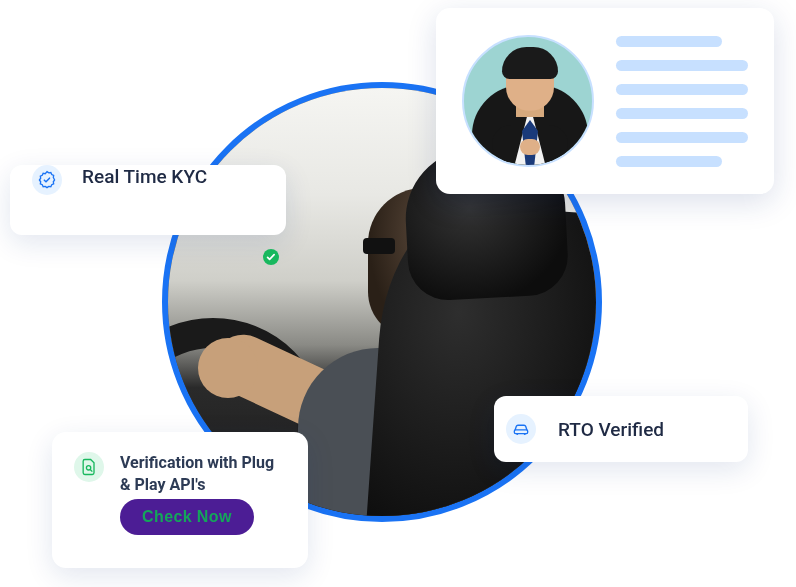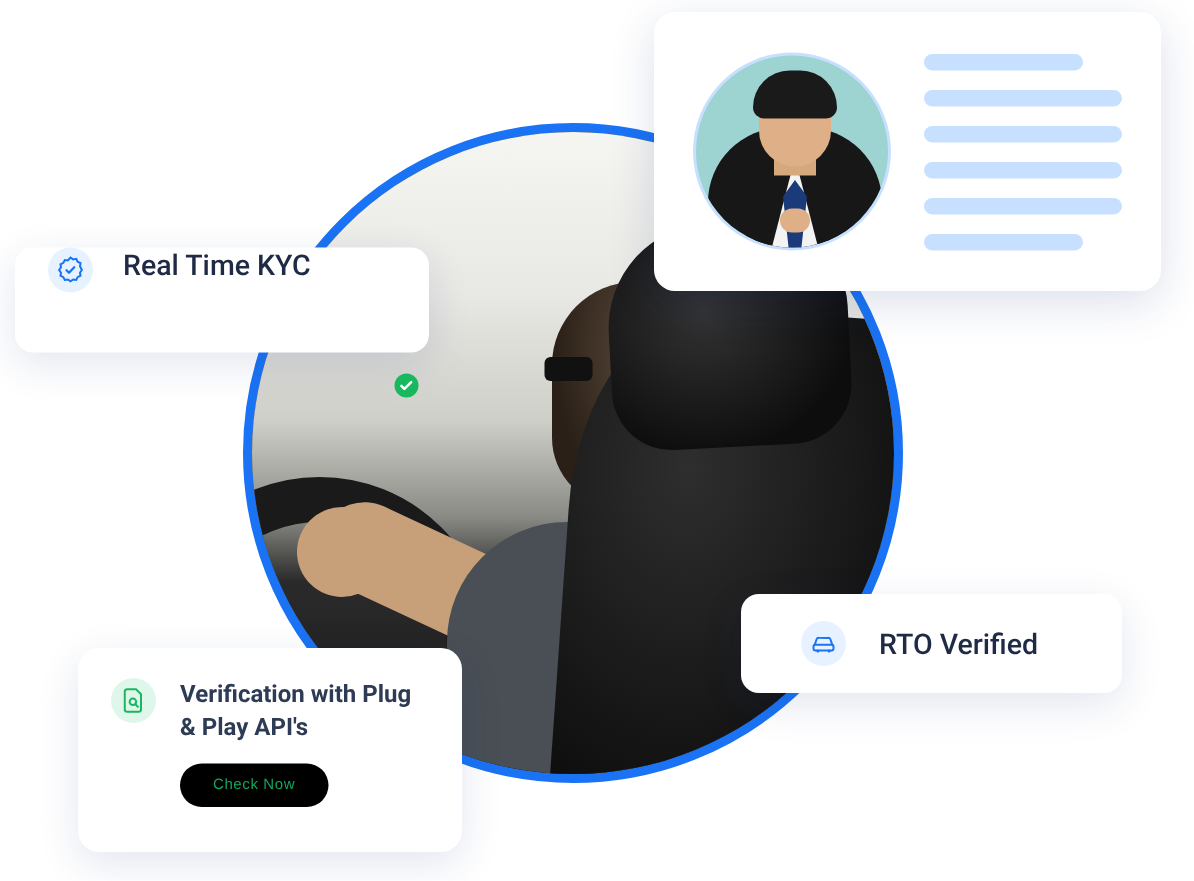--- a/index.html
+++ b/index.html
@@ -270,21 +270,21 @@
     right: 48px;
     top: 396px;
     width: 254px;
     height: 66px;
     background: #fff;
     border-radius: 12px;
     box-shadow: 0 8px 28px rgba(20, 50, 120, 0.12);
     display: flex;
     align-items: center;
     gap: 22px;
-    padding: 0 40px;
+    padding: 0 12px;
   }
   .rto-card .label {
     font-size: 19px;
     font-weight: 500;
     color: #1f2a44;
   }
 
   
   .api-card {
     position: absolute;
@@ -295,37 +295,37 @@
     background: #fff;
     border-radius: 14px;
     box-shadow: 0 8px 28px rgba(20, 50, 120, 0.12);
     padding: 20px 22px;
     display: flex;
     gap: 16px;
   }
   .api-card .content {
     display: flex;
     flex-direction: column;
-    gap: 14px;
+    gap: 4px;
   }
   .api-card .title {
     font-size: 16px;
     font-weight: 700;
     color: #2d3b55;
     line-height: 1.35;
   }
   .check-btn {
     align-self: flex-start;
-    background: #000000;
+    background: #4c1d95;
     color: #14a65a;
     border: none;
     border-radius: 999px;
     padding: 9px 22px;
-    font-size: 10px;
-    font-weight: 400;
+    font-size: 16px;
+    font-weight: 700;
     cursor: pointer;
     letter-spacing: 0.4px;
   }
 
   .icon-badge {
     width: 30px;
     height: 30px;
     flex-shrink: 0;
     display: flex;
     align-items: center;

